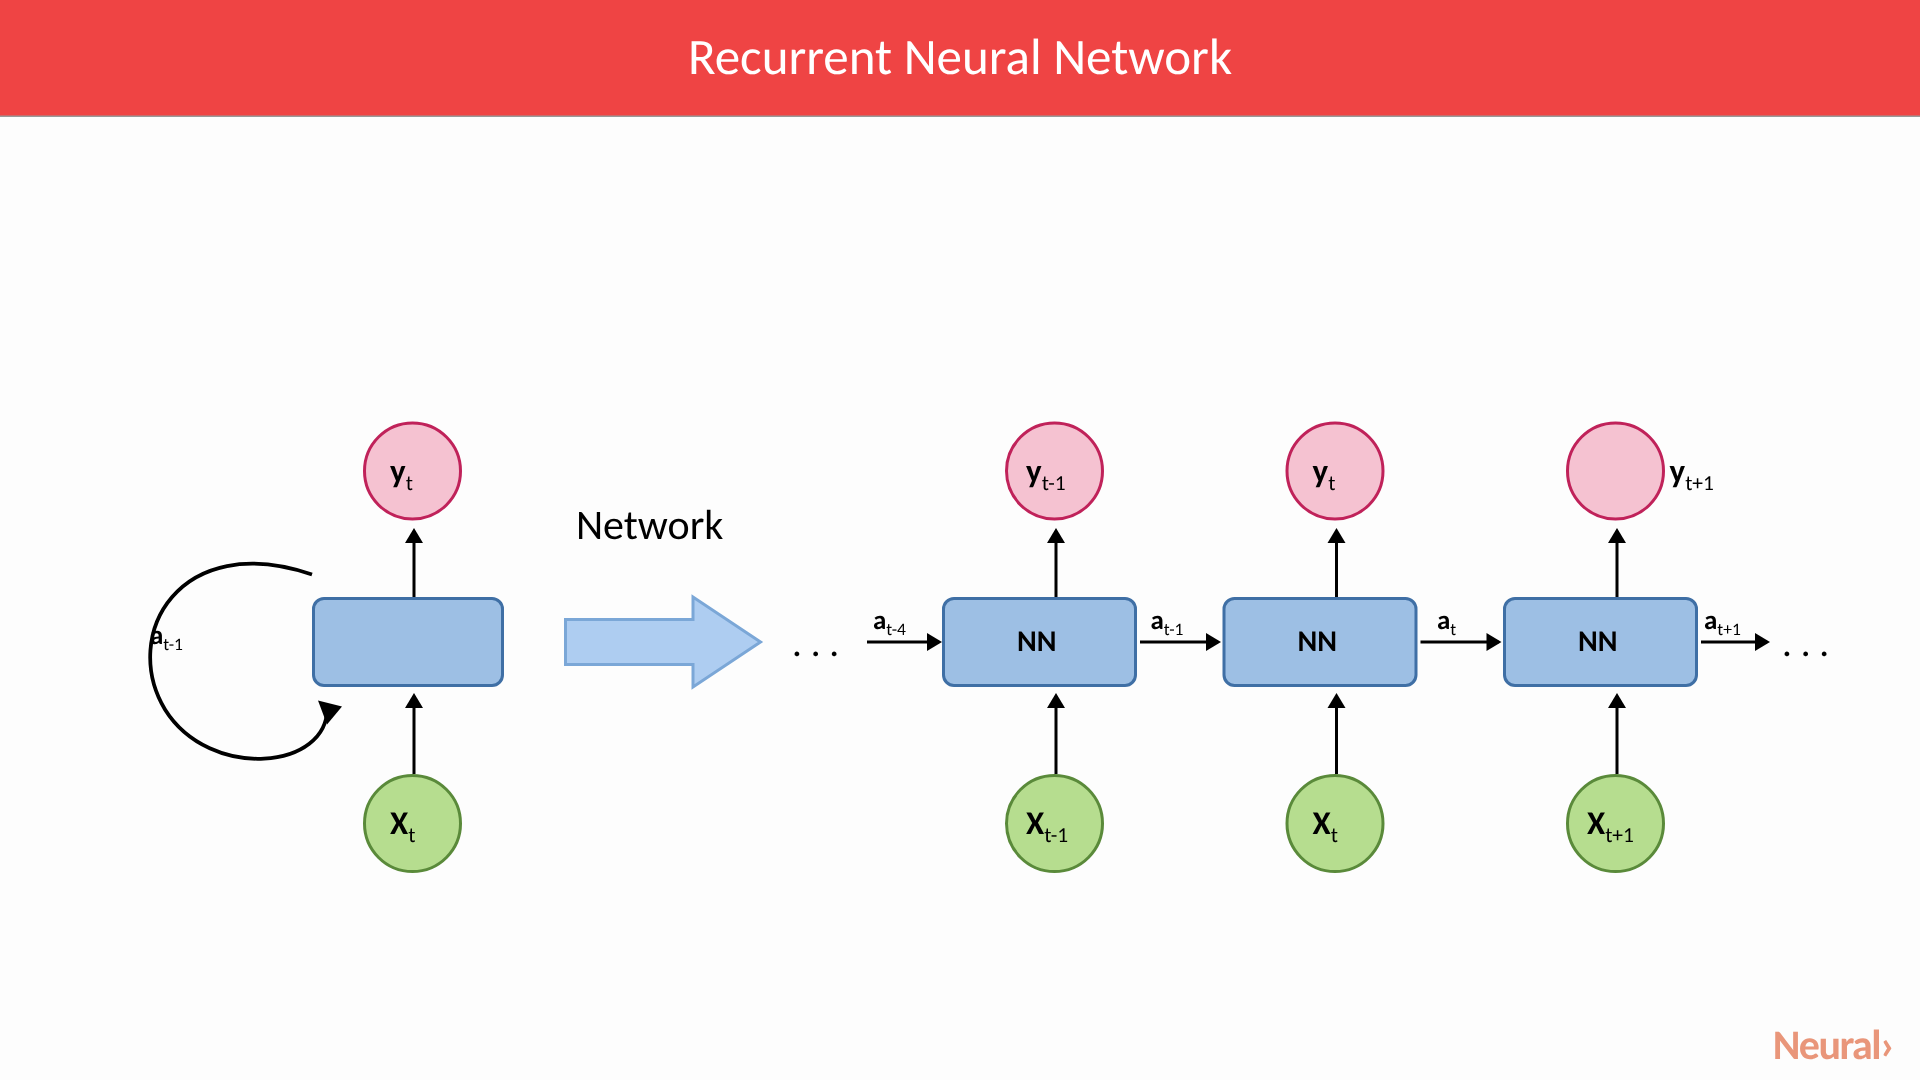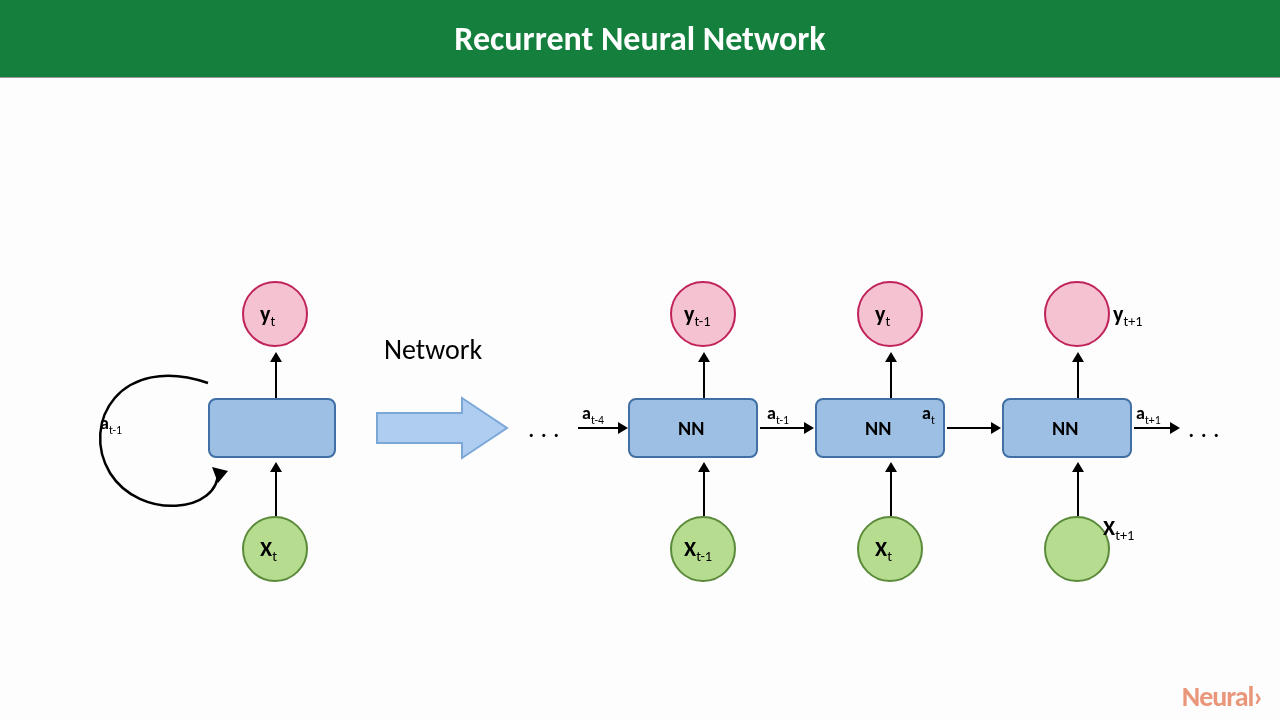--- a/index.html
+++ b/index.html
@@ -1,17 +1,17 @@
 <!DOCTYPE html>
 <html><head>
 <meta charset="utf-8">
 <style>
   * { box-sizing: border-box; }
   html, body { margin: 0; padding: 0; width: 1280px; height: 720px; font-family: "Segoe UI", Calibri, Arial, sans-serif; background: #fdfdfd; overflow: hidden; }
-  .titlebar { width: 100%; height: 78px; background: #15803d; color: #fff; display: flex; align-items: center; justify-content: center; font-size: 34px; font-weight: 700; border-bottom: 1px solid #999; }
+  .titlebar { width: 100%; height: 78px; background: #ef4444; color: #fff; display: flex; align-items: center; justify-content: center; font-size: 34px; font-weight: 400; border-bottom: 1px solid #999; }
   .canvas { position: relative; width: 1280px; height: 642px; }
 
   .node-y { position:absolute; width:66px; height:66px; border-radius:50%; display:flex; align-items:center; justify-content:center; font-weight:700; font-size:22px; }
   .node-x { position:absolute; width:66px; height:66px; border-radius:50%; display:flex; align-items:center; justify-content:center; font-weight:700; font-size:22px; }
   .node-box { position:absolute; height:60px; border-radius:8px; display:flex; align-items:center; justify-content:center; font-weight:700; font-size:20px; }
 
   .arrow-v { position:absolute; width:2px; background:#000; }
   .arrow-v::after { content:""; position:absolute; left:-5px; top:-2px; width:0; height:0; border-left:6px solid transparent; border-right:6px solid transparent; border-bottom:10px solid #000; }
 
   .arrow-h { position:absolute; height:2px; background:#000; }
@@ -91,37 +91,37 @@
   <div style="position:absolute; left:865px; top:338px; font-weight:700; font-size:20px;">NN</div>
 
   <div class="node-y" style="left: 1044px; top: 203px; background: rgb(245, 194, 209); border: 2.5px solid rgb(192, 34, 90);"></div>
   <div class="node-box" style="left: 1002px; top: 320px; width: 130px; background: rgb(157, 191, 228); border: 2.5px solid rgb(63, 111, 165);"></div>
   <div class="node-x" style="left: 1044px; top: 438px; background: rgb(182, 221, 143); border: 2.5px solid rgb(90, 138, 58);"></div>
   <div class="arrow-v" style="left:1077px; top:276px; height:44px;"></div>
   <div class="arrow-v" style="left:1077px; top:386px; height:52px;"></div>
   <div style="position:absolute; left:1113px; top:222px; font-weight:700; font-size:22px;">
     <span>y</span><sub>t+1</sub>
   </div>
-  <div style="position:absolute; left:1058px; top:436px; font-weight:700; font-size:22px;margin-left:45px;">
+  <div style="position:absolute; left:1058px; top:457px; font-weight:700; font-size:22px;">
     <span>X</span><sub>t+1</sub>
   </div>
   <div style="position:absolute; left:1052px; top:338px; font-weight:700; font-size:20px;">NN</div>
 
   <div class="arrow-h" style="left:578px; top:349px; width:48px;"></div>
   <div class="lbl" style="left:582px; top:324px;">
     <span>a</span><sub>t-4</sub>
   </div>
 
   <div class="arrow-h" style="left:760px; top:349px; width:52px;"></div>
   <div class="lbl" style="left:767px; top:324px;">
     <span>a</span><sub>t-1</sub>
   </div>
 
   <div class="arrow-h" style="left:947px; top:349px; width:52px;"></div>
-  <div class="lbl" style="left:922px; top:324px;">
+  <div class="lbl" style="left:958px; top:324px;">
     <span>a</span><sub>t</sub>
   </div>
 
   <div class="arrow-h" style="left:1134px; top:349px; width:44px;"></div>
   <div class="lbl" style="left:1136px; top:324px;">
     <span>a</span><sub>t+1</sub>
   </div>
 
   <div class="ell" style="left:1188px; top:334px;">. . .</div>
 

